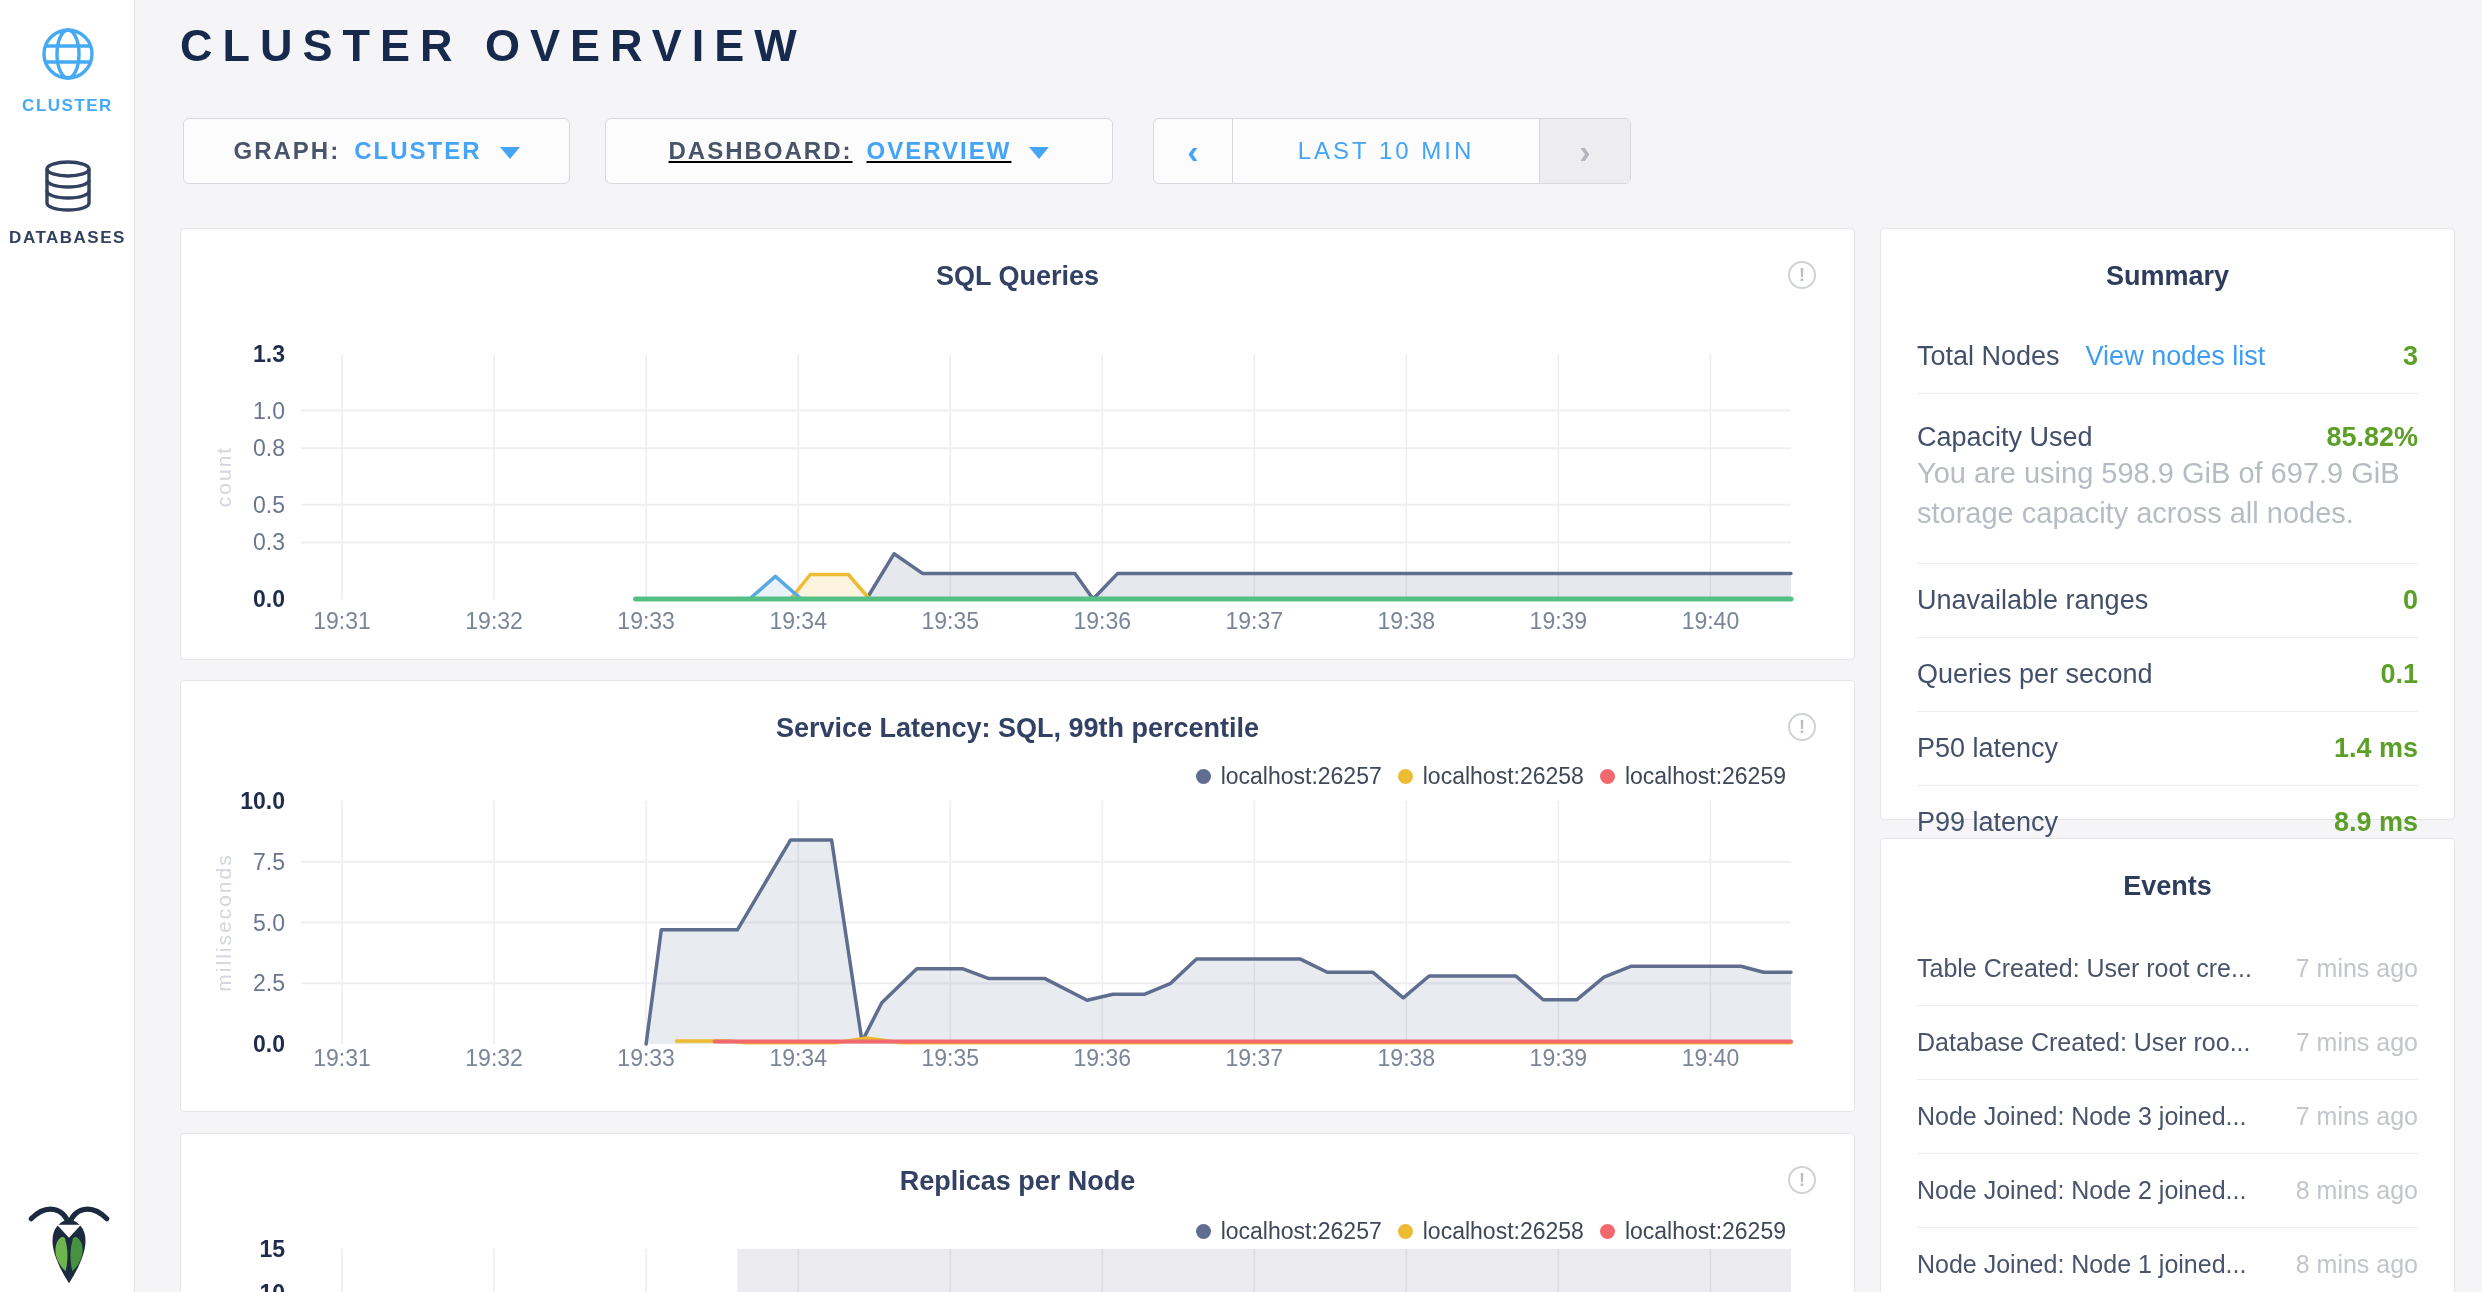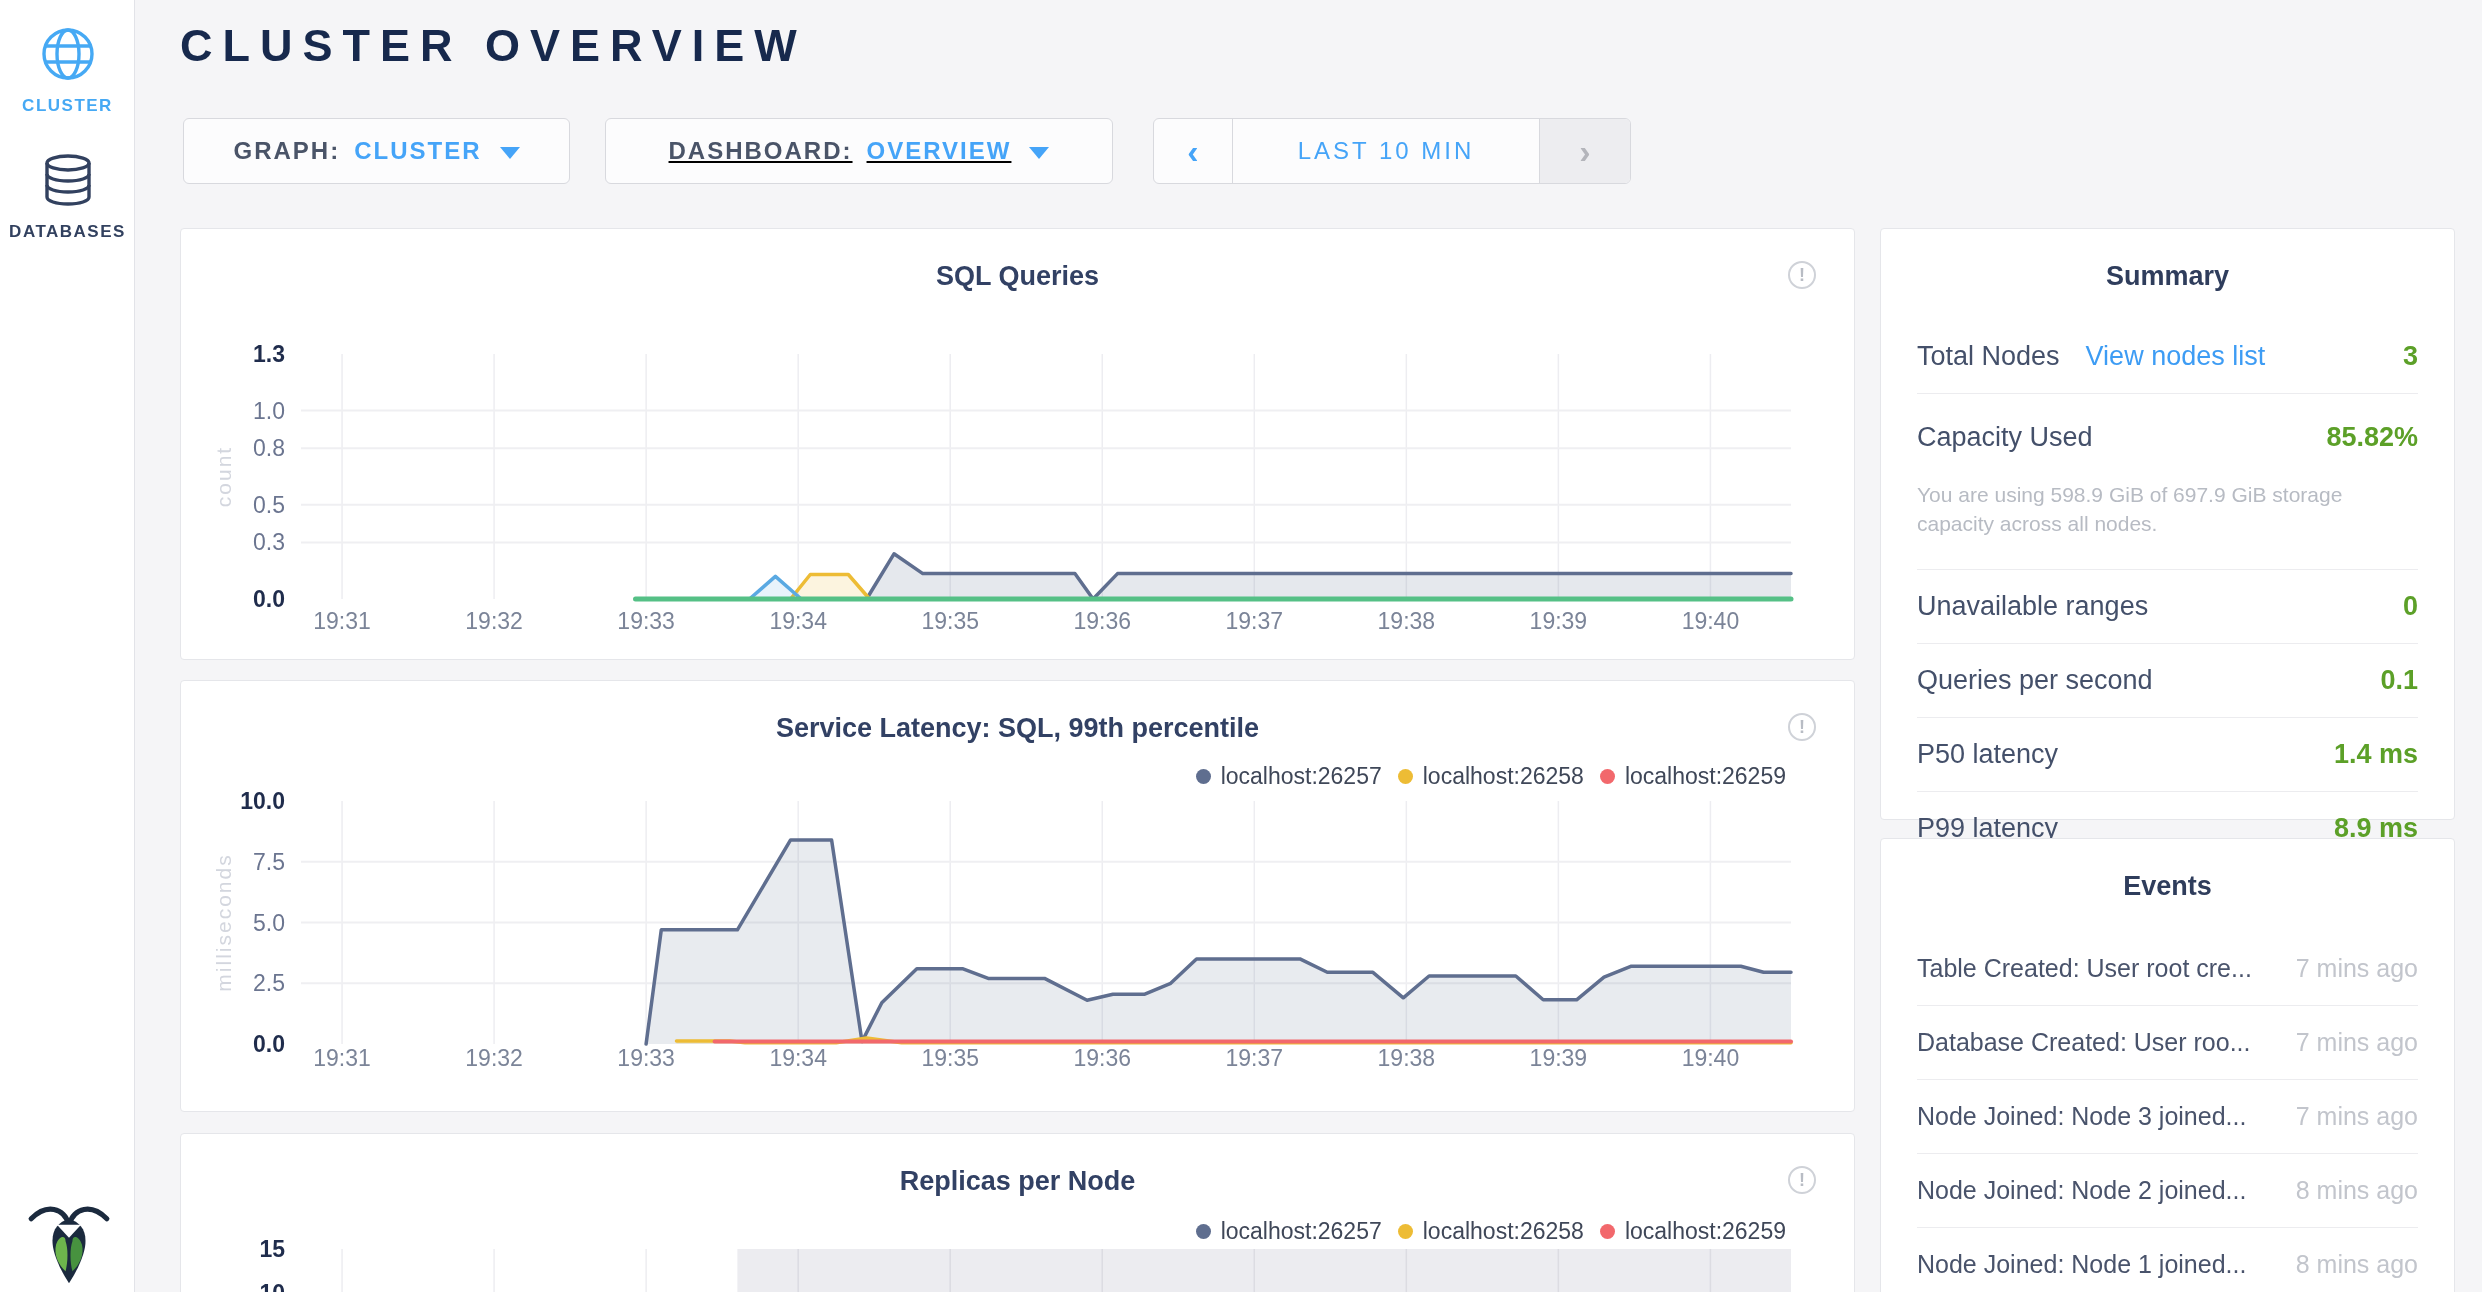--- a/index.html
+++ b/index.html
@@ -5,21 +5,21 @@
   * { margin:0; padding:0; box-sizing:border-box; }
   html,body { width:2482px; height:1292px; overflow:hidden; font-family:"Liberation Sans", sans-serif; background:#f5f5f7; }
   .app { position:relative; width:2482px; height:1292px; }
 
   
   .sidebar { position:absolute; left:0; top:0; width:135px; height:1292px; background:#ffffff; border-right:1px solid #e2e3e8; }
   .nav-item { position:absolute; left:0; width:135px; text-align:center; cursor:pointer; }
   .nav-item .nav-label { display:block; font-size:17px; font-weight:700; letter-spacing:1.5px; margin-top:10px; }
   .nav-cluster { top:26px; }
   .nav-cluster .nav-label { color:#46a9f4; }
-  .nav-databases { top:152px; }
+  .nav-databases { top:158px; }
   .nav-databases .nav-label { color:#32415f; }
   .logo { position:absolute; left:26px; top:1198px; width:86px; height:88px; }
 
   
   .main-title { position:absolute; left:180px; top:20px; font-size:45px; font-weight:700; letter-spacing:10px; color:#17294d; }
   .toolbar { position:absolute; left:0; top:0; }
   .btn { position:absolute; top:118px; height:66px; background:#fcfcfd; border:1px solid #d8d9de; border-radius:6px;
          display:flex; align-items:center; justify-content:center; cursor:pointer; }
   .btn-label { font-size:24px; font-weight:700; letter-spacing:2px; color:#4a5468; }
   .btn-value { font-size:24px; font-weight:700; letter-spacing:2px; color:#45a4f8; margin-left:14px; }
@@ -55,21 +55,21 @@
   .unit { font-size:21px; fill:#d3d6de; letter-spacing:2px; font-family:"Liberation Sans",sans-serif; }
 
   
   .side-title { text-align:center; font-size:27px; font-weight:700; color:#2f3d5c; margin-top:32px; }
   .summary-list { list-style:none; margin:28px 36px 0 36px; }
   .summary-row { display:flex; align-items:baseline; padding:21px 0; }
   .summary-row + .summary-row { border-top:1px solid #ececef; }
   .summary-label { font-size:27px; color:#44506a; }
   .summary-link { font-size:27px; color:#3d9cf4; margin-left:26px; cursor:pointer; }
   .summary-value { margin-left:auto; font-size:27px; font-weight:700; color:#5ca028; }
-  .summary-desc { font-size:21px; color:#b7bbc3; line-height:1.38; margin:28px 0 2px 0; width:485px; }
+  .summary-desc { font-size:29px; color:#b7bbc3; line-height:1.38; margin:0 0 2px 0; width:485px; }
   .row-wrap { display:flex; flex-direction:column; padding:28px 0; }
   .row-wrap + .summary-row, .summary-row + .row-wrap { border-top:1px solid #ececef; }
   .row-top { display:flex; align-items:baseline; }
 
   
   .events-list { list-style:none; margin:30px 36px 0 36px; }
   .event-row { display:flex; align-items:baseline; padding:22px 0; border-bottom:1px solid #ececef; }
   .event-text { font-size:25px; color:#49536b; }
   .event-time { margin-left:auto; font-size:25px; color:#c2c5cc; }
 </style>

